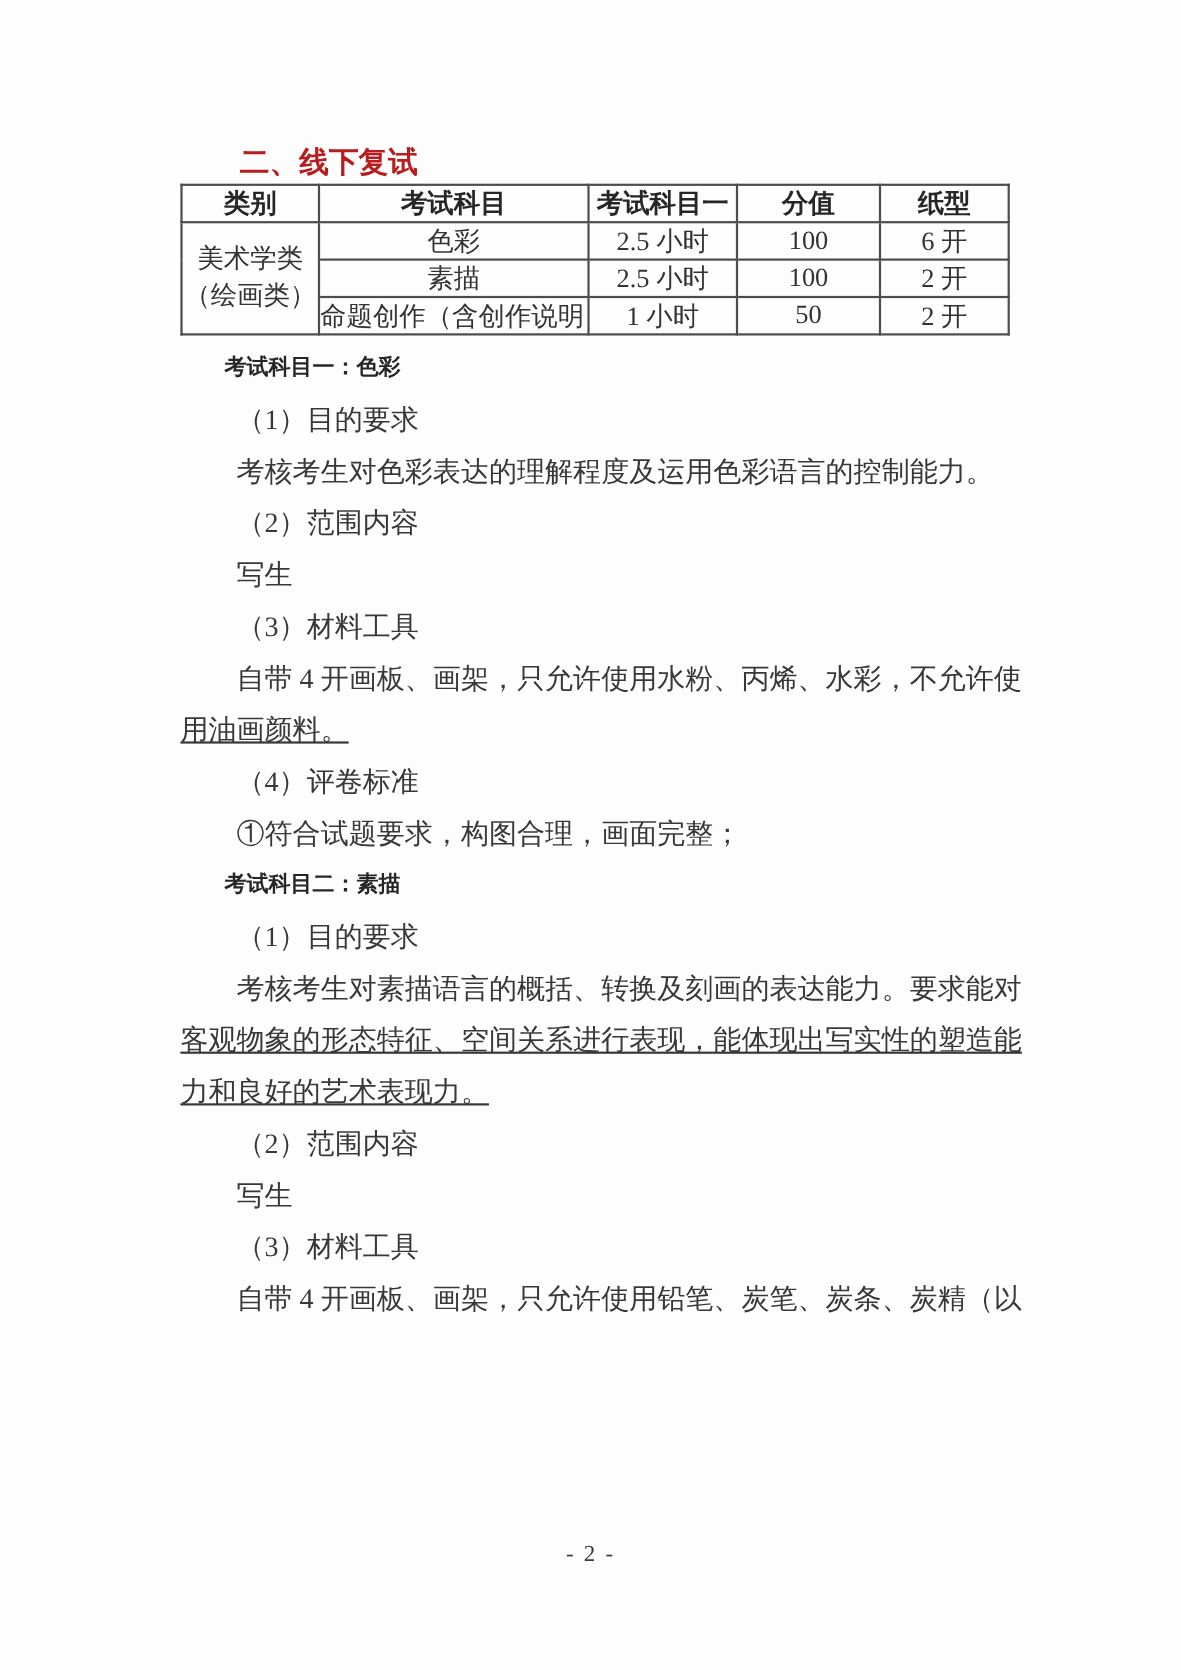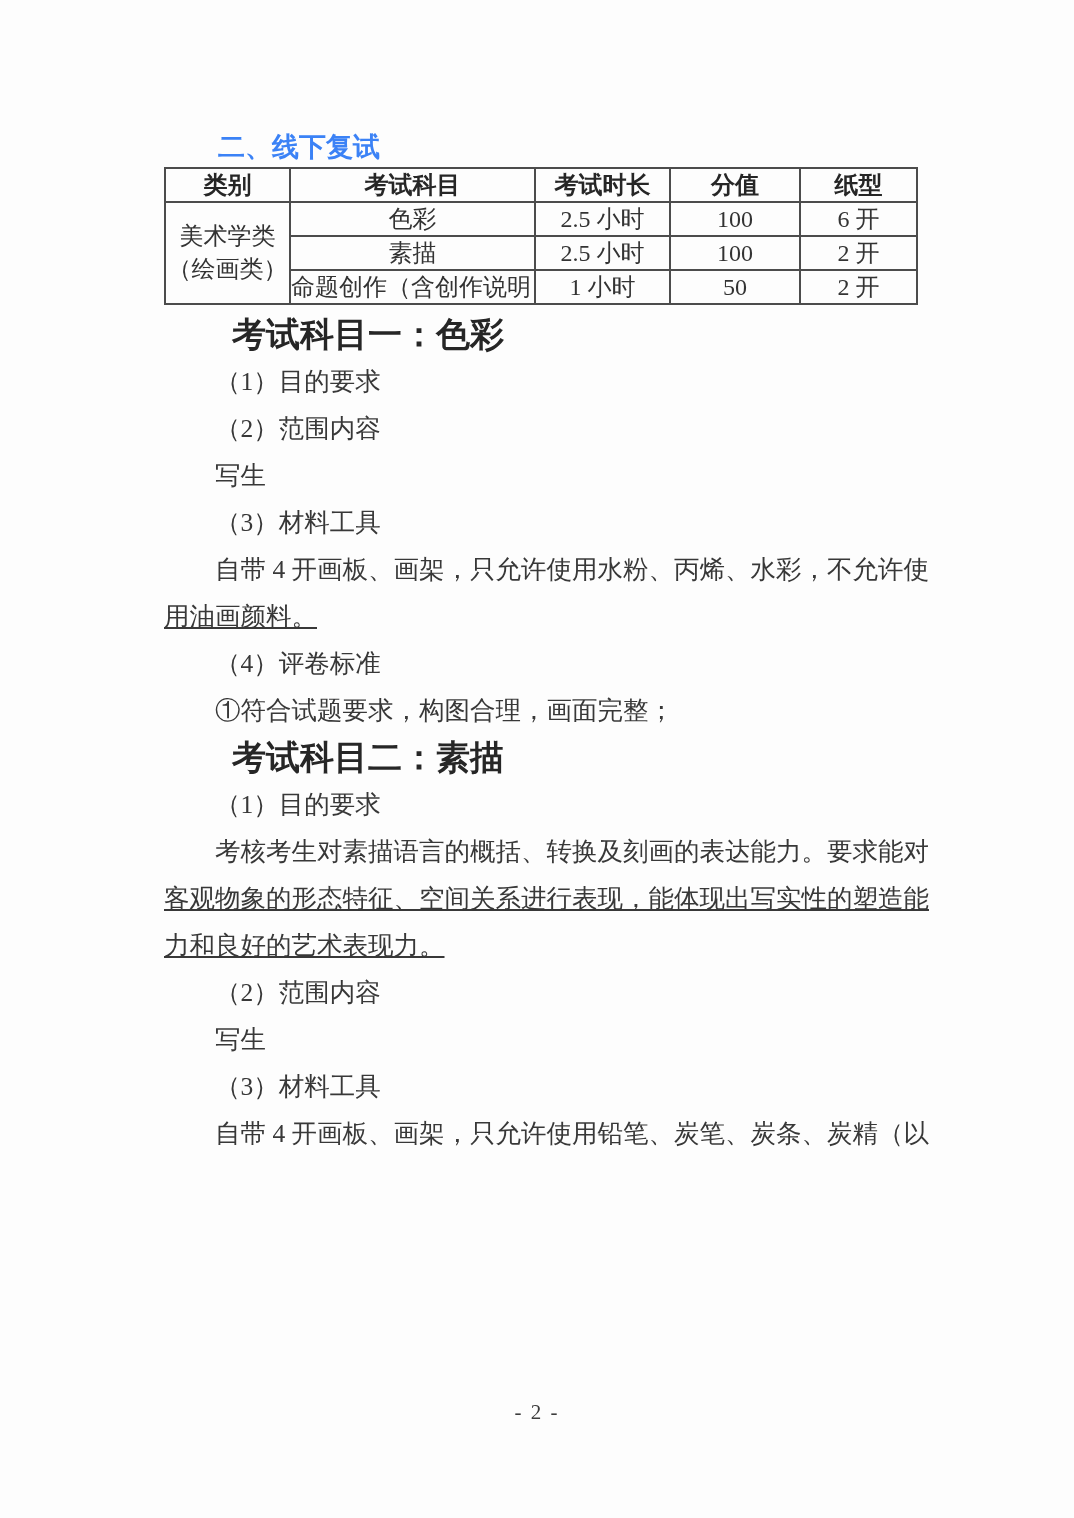--- a/index.html
+++ b/index.html
@@ -20,24 +20,24 @@
     text-align: justify;
     text-indent: 2em;
     color: #383838;
   }
   .para.cont { text-indent: 0; text-decoration: underline; }
   .h-main {
     font-size: 27px;
     font-weight: 700;
     line-height: 47px;
     text-indent: 2em;
-    color: #3b82f6;
+    color: #b91c1c;
   }
   .subject-heading {
-    font-size: 34px;
+    font-size: 20px;
     font-weight: 700;
     line-height: 47px;
     text-indent: 2em;
     color: #262626;
     font-family: Liberation Serif, serif;
   }
   table.exam {
     width: 752px;
     border-collapse: collapse;
     table-layout: fixed;
@@ -80,21 +80,21 @@
       <col style="width:125px">
       <col style="width:245px">
       <col style="width:135px">
       <col style="width:130px">
       <col style="width:117px">
     </colgroup>
     <thead>
       <tr>
         <th>类别</th>
         <th>考试科目</th>
-        <th>考试时长</th>
+        <th>考试科目一</th>
         <th>分值</th>
         <th>纸型</th>
       </tr>
     </thead>
     <tbody>
       <tr>
         <td class="cat" rowspan="3">
           <div>美术学类</div>
           <div>（绘画类）</div>
         </td>
@@ -114,20 +114,21 @@
         <td>1 小时</td>
         <td>50</td>
         <td>2 开</td>
       </tr>
     </tbody>
   </table>
 
 
   <p class="subject-heading">考试科目一：色彩</p>
   <p class="para">（1）目的要求</p>
+  <p class="para">考核考生对色彩表达的理解程度及运用色彩语言的控制能力。</p>
   <p class="para">（2）范围内容</p>
   <p class="para">写生</p>
   <p class="para">（3）材料工具</p>
   <p class="para">自带 4 开画板、画架，只允许使用水粉、丙烯、水彩，不允许使</p>
   <p class="para cont">用油画颜料。</p>
   <p class="para">（4）评卷标准</p>
   <p class="para">①符合试题要求，构图合理，画面完整；</p>
 
   <p class="subject-heading">考试科目二：素描</p>
   <p class="para">（1）目的要求</p>

